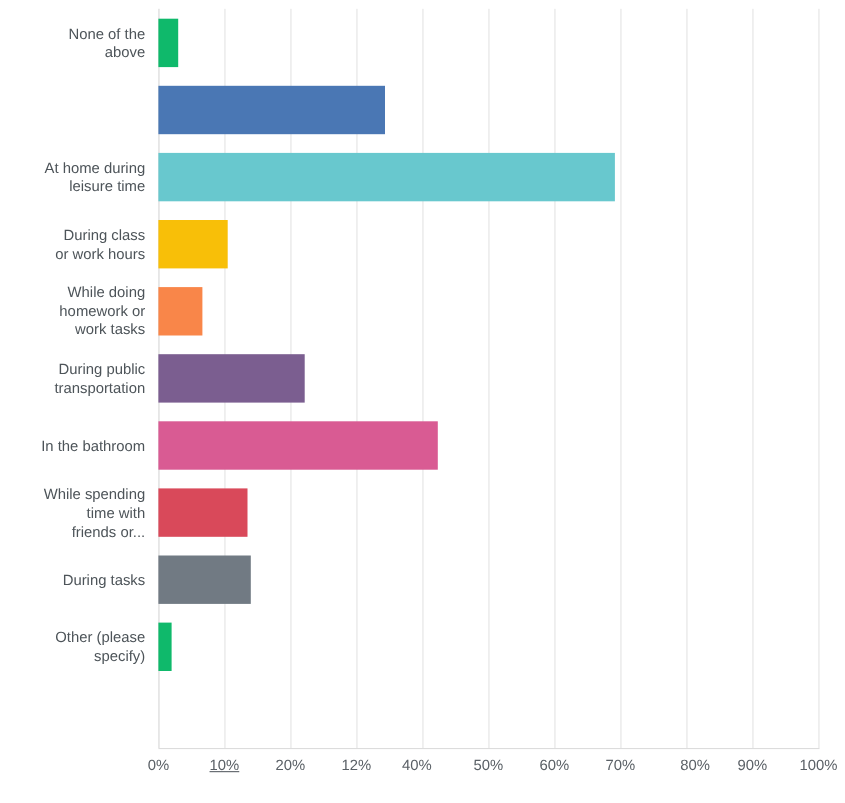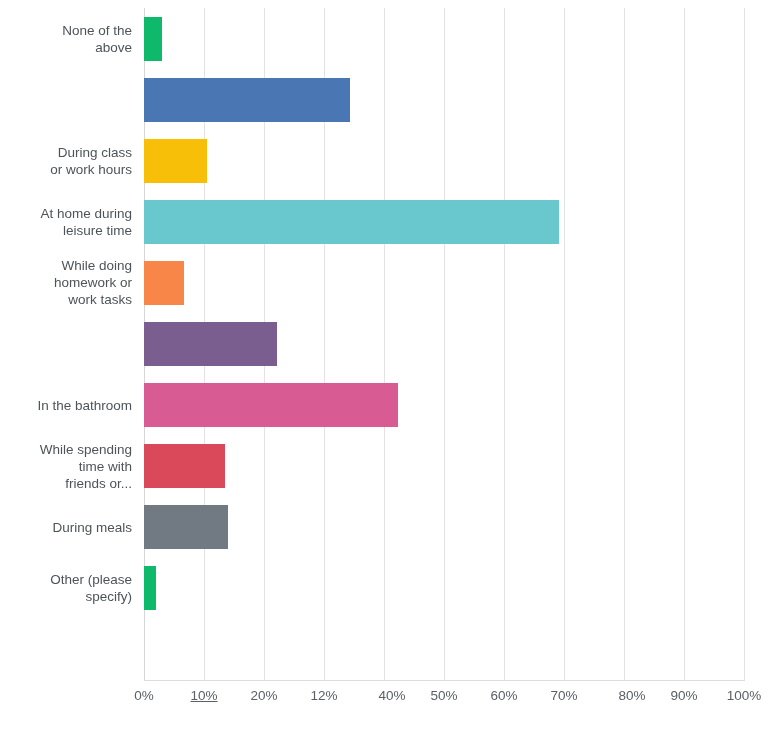--- a/index.html
+++ b/index.html
@@ -142,81 +142,83 @@
         <div class="bar-track">
           <div class="bar" title="None of the above: 3%" style="width: 18px; background: rgb(15, 185, 107);"></div>
         </div>
       </div>
       <div class="bar-row">
         <div class="bar-track">
           <div class="bar" title="During school/work breaks: 34.3%" style="width: 205.8px; background: rgb(74, 119, 180);"></div>
         </div>
       </div>
       <div class="bar-row">
+        <div class="cat-label">At home during
+leisure time</div>
+        <div class="bar-track">
+          <div class="bar" title="At home during leisure time: 69.2%" style="width: 415.2px; background: rgb(104, 200, 206);"></div>
+        </div>
+      </div>
+      <div class="bar-row">
         <div class="cat-label">During class
 or work hours</div>
         <div class="bar-track">
           <div class="bar" title="During class or work hours: 10.5%" style="width: 63px; background: rgb(248, 191, 8);"></div>
-        </div>
-      </div>
-      <div class="bar-row">
-        <div class="cat-label">At home during
-leisure time</div>
-        <div class="bar-track">
-          <div class="bar" title="At home during leisure time: 69.2%" style="width: 415.2px; background: rgb(104, 200, 206);"></div>
         </div>
       </div>
       <div class="bar-row">
         <div class="cat-label">While doing
 homework or
 work tasks</div>
         <div class="bar-track">
           <div class="bar" title="While doing homework or work tasks: 6.7%" style="width: 40.2px; background: rgb(249, 134, 73);"></div>
         </div>
       </div>
       <div class="bar-row">
+        <div class="cat-label">During public
+transportation</div>
         <div class="bar-track">
           <div class="bar" title="During public transportation: 22.2%" style="width: 133.2px; background: rgb(123, 94, 144);"></div>
         </div>
       </div>
       <div class="bar-row">
         <div class="cat-label">In the bathroom</div>
         <div class="bar-track">
           <div class="bar" title="In the bathroom: 42.3%" style="width: 253.8px; background: rgb(217, 91, 147);"></div>
         </div>
       </div>
       <div class="bar-row">
         <div class="cat-label">While spending
 time with
 friends or...</div>
         <div class="bar-track">
           <div class="bar" title="While spending time with friends or...: 13.5%" style="width: 81px; background: rgb(217, 73, 90);"></div>
         </div>
       </div>
       <div class="bar-row">
-        <div class="cat-label">During meals</div>
+        <div class="cat-label">During tasks</div>
         <div class="bar-track">
           <div class="bar" title="During meals: 14%" style="width: 84px; background: rgb(113, 122, 131);"></div>
         </div>
       </div>
       <div class="bar-row">
         <div class="cat-label">Other (please
 specify)</div>
         <div class="bar-track">
           <div class="bar" title="Other (please specify): 2%" style="width: 12px; background: rgb(15, 185, 107);"></div>
         </div>
       </div>
     </div>
 
   <div class="x-axis" id="x-axis">
       <span class="tick-label" style="left: 0px;">0%</span>
       <span class="tick-label" style="left: 60px; text-decoration: underline;">10%</span>
       <span class="tick-label" style="left: 120px; text-align: center;">20%</span>
       <span class="tick-label" style="left: 180px;">12%</span>
-      <span class="tick-label" style="left: 248px;">40%</span>
+      <span class="tick-label" style="left: 235px;">40%</span>
       <span class="tick-label" style="left: 300px;">50%</span>
       <span class="tick-label" style="left: 360px;">60%</span>
       <span class="tick-label" style="left: 420px;">70%</span>
       <span class="tick-label" style="left: 488px; text-align: center;">80%</span>
       <span class="tick-label" style="left: 540px;">90%</span>
       <span class="tick-label" style="left: 600px;">100%</span>
     </div>
 
 </div>
 

